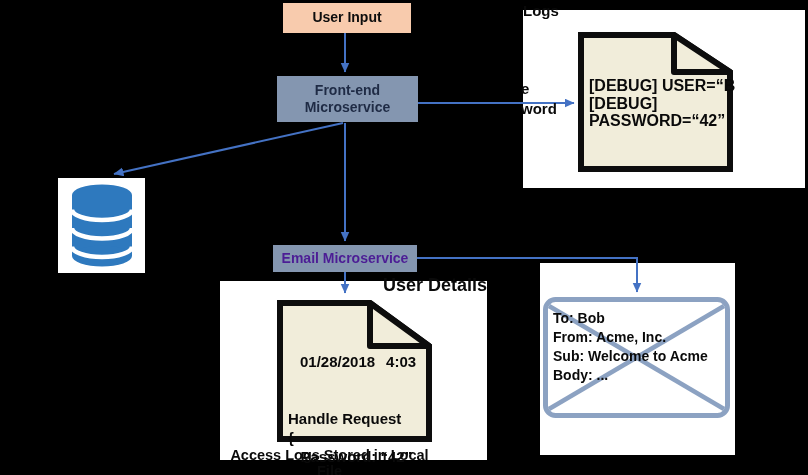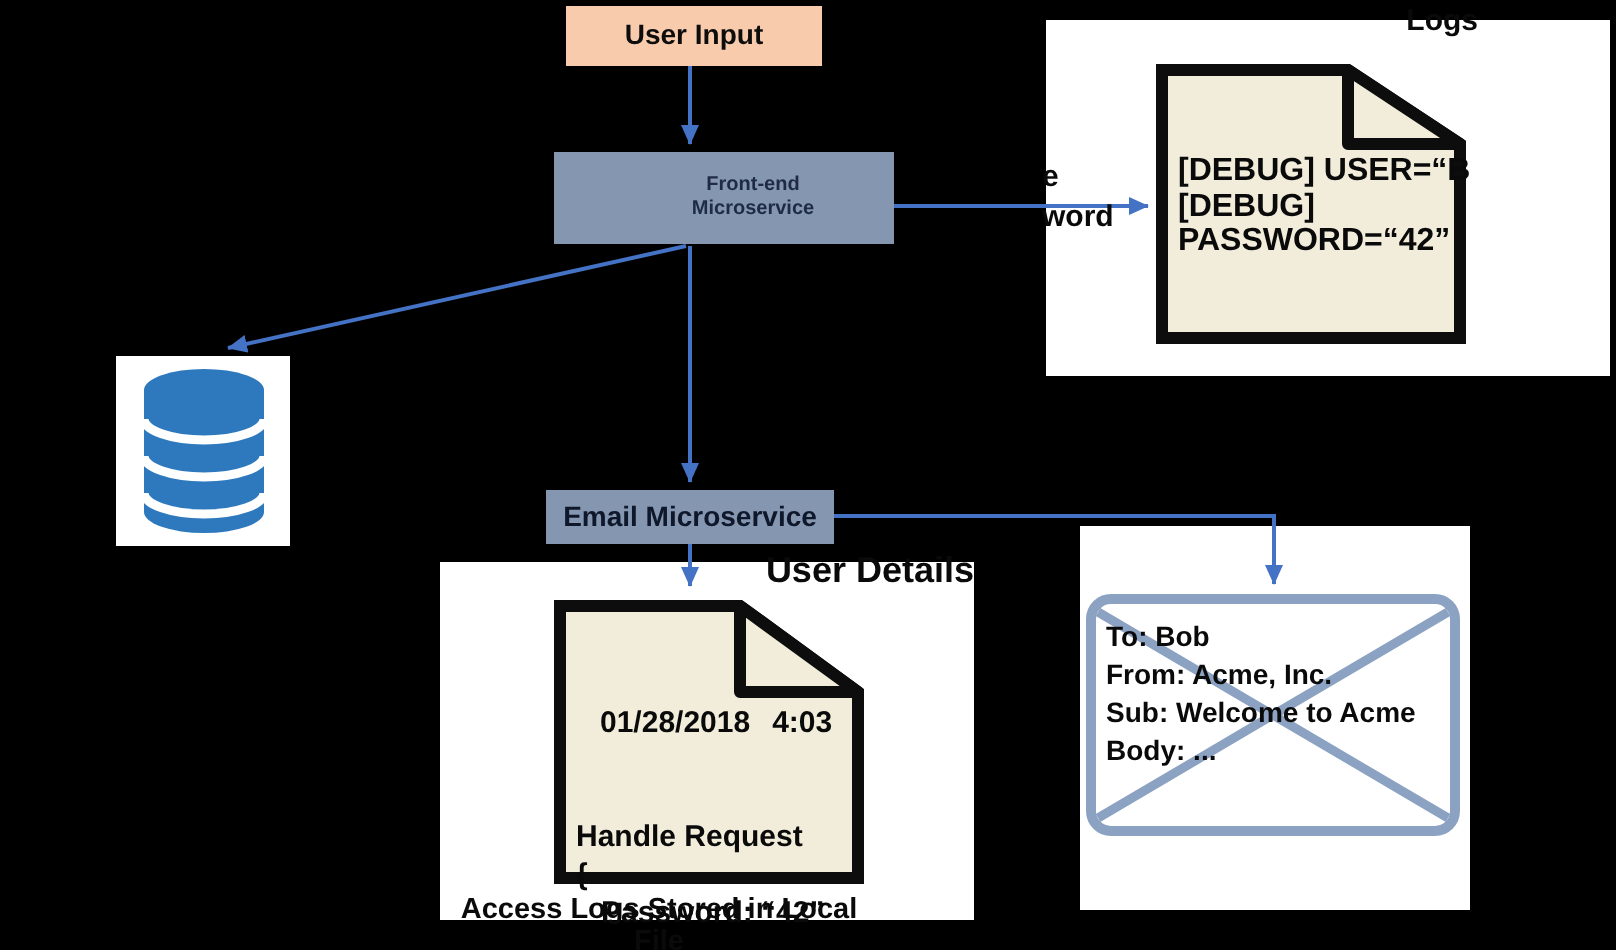--- a/index.html
+++ b/index.html
@@ -7,27 +7,27 @@
           font-family:"Liberation Sans",sans-serif;text-decoration:underline;}
   .panel{position:absolute;background:#fff;z-index:1;}
   #logs-panel{left:523px;top:10px;width:282px;height:178px;}
   #access-panel{left:220px;top:281px;width:267px;height:179px;}
   #envelope-panel{left:540px;top:263px;width:195px;height:192px;}
   #db-panel{left:58px;top:178px;width:87px;height:95px;}
 
   .node{position:absolute;z-index:2;display:flex;flex-direction:column;align-items:center;
         justify-content:center;font-weight:bold;text-align:center;line-height:1.25;}
   #user-input-box{left:283px;top:3px;width:128px;height:30px;background:#f8cbad;color:#0d0d0d;font-size:14px;}
-  #frontend-box{left:277px;top:76px;width:141px;height:46px;background:#8496b0;color:#1f2b45;font-size:10px;padding-left:29px;}
-  #email-box{left:273px;top:245px;width:144px;height:27px;background:#8496b0;color:#0f172a;font-size:14px;}
+  #frontend-box{left:277px;top:76px;width:141px;height:46px;background:#8496b0;color:#1f2b45;font-size:14px;}
+  #email-box{left:273px;top:245px;width:144px;height:27px;background:#8496b0;color:#4c1d95;font-size:14px;}
   svg.layer{position:absolute;left:0;top:0;z-index:2;pointer-events:none;}
   .doc{position:absolute;z-index:2;}
   .blacktext{position:absolute;z-index:3;color:#0a0a0a;font-weight:bold;}
 
-  #logs-title{left:523px;top:2px;width:216px;text-align:right;font-size:15px;}
+  #logs-title{left:523px;top:2px;width:216px;text-align:left;font-size:15px;}
   #doc1-text{left:589px;top:77px;width:146px;font-size:16px;line-height:17.5px;white-space:nowrap;overflow:hidden;}
   #frag-e{left:521px;top:80px;font-size:15px;}
   #frag-word{left:521px;top:100px;font-size:15px;}
   #user-details-title{left:220px;top:275px;width:267px;text-align:right;font-size:18px;}
   #doc2-text{left:288px;top:314px;font-size:15px;line-height:19px;white-space:pre;}
   #doc2-text .daterow{display:flex;gap:11px;margin-left:12px;}
   #access-caption{left:220px;top:447px;width:219px;text-align:center;font-size:14.5px;}
   #envelope-text{left:553px;top:309px;font-size:14px;line-height:19px;}
   .ln{white-space:pre;}
 </style>

